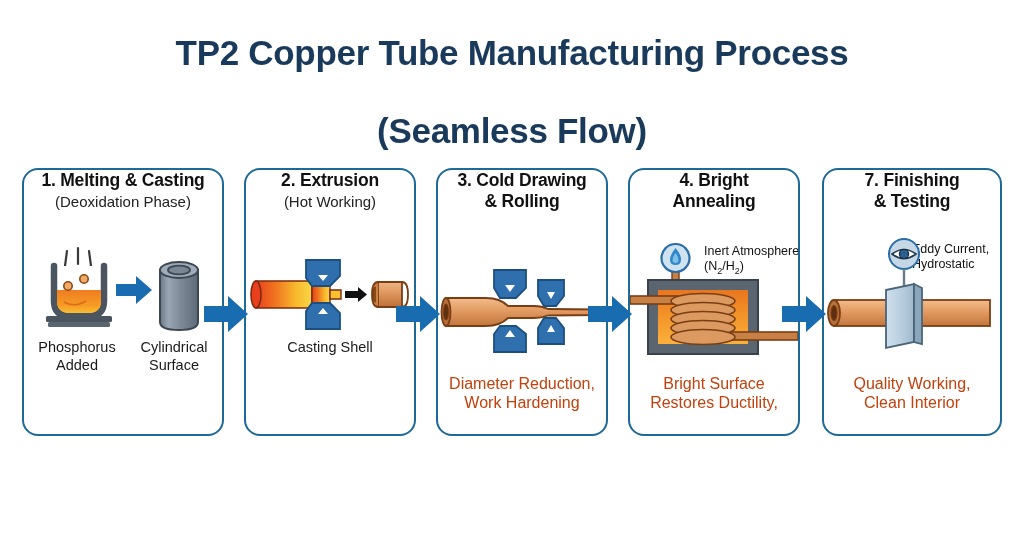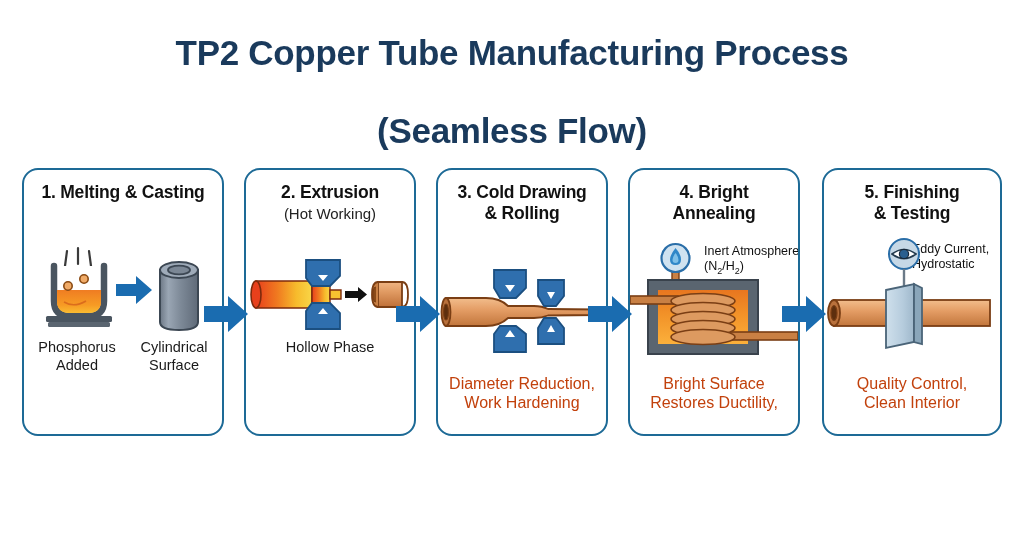--- a/index.html
+++ b/index.html
@@ -31,21 +31,21 @@
     background: #fff;
     text-align: center;
     overflow: hidden;
   }
   .p1 { left: 22px;  width: 202px; }
   .p2 { left: 244px; width: 172px; }
   .p3 { left: 436px; width: 172px; }
   .p4 { left: 628px; width: 172px; }
   .p5 { left: 822px; width: 180px; }
 
-  .p-head { padding-top: 12px; }
+  .p-head { }
   .p-title {
     font-size: 17.5px; font-weight: bold; color: #111; line-height: 21px;
     letter-spacing: -0.2px;
   }
   .p-sub { font-size: 15px; color: #222; line-height: 20px; margin-top: 1px; }
   .p-caption {
     position: absolute; left: 0; bottom: 22px; width: 100%;
     font-size: 16px; color: #c2410c; line-height: 19px;
   }
   .p-caption.two-line { bottom: 22px; }
@@ -76,20 +76,21 @@
   <div class="title-block">
     <div class="title-l1">TP2 Copper Tube Manufacturing Process</div>
     <div class="title-l2">(Seamless Flow)</div>
   </div>
 
   <div class="panels">
 
     <div class="panel p1">
       <div class="p-head">
         <div class="p-title">1. Melting &amp; Casting</div>
+        <div class="p-sub">(Deoxidation Phase)</div>
       </div>
 
       <div class="art" style="top:76px;height:88px;">
         <svg width="198" height="88" viewBox="0 0 198 88">
 
           <g stroke="#3a3a3a" stroke-width="2.2" stroke-linecap="round">
             <line x1="43" y1="5" x2="41" y2="20"></line>
             <line x1="54" y1="2" x2="54" y2="18"></line>
             <line x1="65" y1="5" x2="67" y2="20"></line>
           </g>
@@ -193,21 +194,21 @@
           <g>
             <path d="M132 26 L156 26 L156 51 L132 51 Z" fill="url(#cuGrad)" stroke="#7a3e14" stroke-width="1.8"></path>
             <path d="M132 26 Q126 26 126 38.5 Q126 51 132 51" fill="#c98044" stroke="#7a3e14" stroke-width="1.8"></path>
             <path d="M156 26 Q162 26 162 38.5 Q162 51 156 51" fill="none" stroke="#7a3e14" stroke-width="1.8"></path>
             <path d="M130 31 Q127 31 127 38.5 Q127 46 130 46" fill="#8a4a18" stroke="#7a3e14" stroke-width="1.2"></path>
           </g>
         </svg>
       </div>
 
       <div class="art-label" style="top:168px;left:0;width:100%;">
-        <div>Hollow Phase</div>
+        <div>Casting Shell</div>
       </div>
     </div>
 
     <div class="panel p3">
       <div class="p-head">
         <div class="p-title">3. Cold Drawing</div>
         <div class="p-title">&amp; Rolling</div>
       </div>
 
       <div class="art" style="top:96px;height:90px;">
@@ -302,21 +303,21 @@
       </div>
 
       <div class="p-caption two-line">
         <div>Bright Surface</div>
         <div>Restores Ductility,</div>
       </div>
     </div>
 
     <div class="panel p5">
       <div class="p-head">
-        <div class="p-title">5. Finishing</div>
+        <div class="p-title">7. Finishing</div>
         <div class="p-title">&amp; Testing</div>
       </div>
 
       <div style="position:absolute;top:72px;left:88px;width:92px;text-align:left;" class="small-note">
         <div>Eddy Current,</div>
         <div>Hydrostatic</div>
       </div>
 
       <div class="art" style="top:68px;height:118px;">
         <svg width="176" height="118" viewBox="0 0 176 118">
@@ -348,21 +349,21 @@
           </g>
 
           <g>
             <path d="M62 52 L90 46 L90 104 L62 110 Z" fill="url(#scanGrad)" stroke="#4a6478" stroke-width="1.8"></path>
             <path d="M90 46 L98 50 L98 106 L90 104 Z" fill="#8aa6ba" stroke="#4a6478" stroke-width="1.8"></path>
           </g>
         </svg>
       </div>
 
       <div class="p-caption two-line">
-        <div>Quality Control,</div>
+        <div>Quality Working,</div>
         <div>Clean Interior</div>
       </div>
     </div>
 
   </div>
 
   <div class="conn c1">
     <svg width="44" height="36" viewBox="0 0 44 36">
         <path d="M0 10 L24 10 L24 0 L44 18 L24 36 L24 26 L0 26 Z" fill="#1a6cb0"></path>
       </svg>

